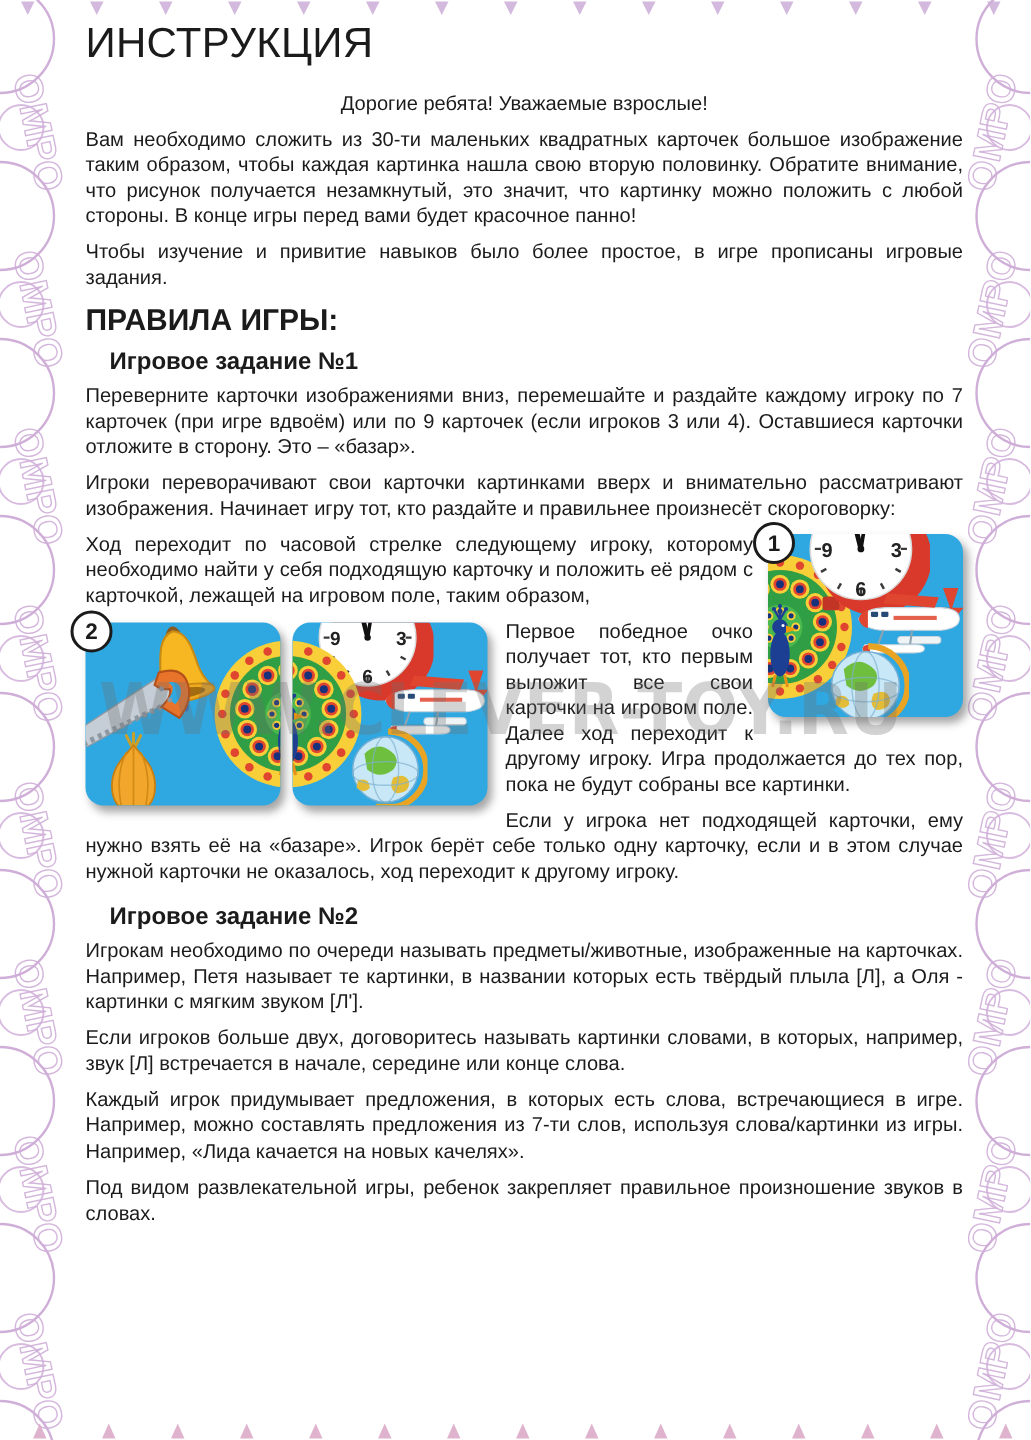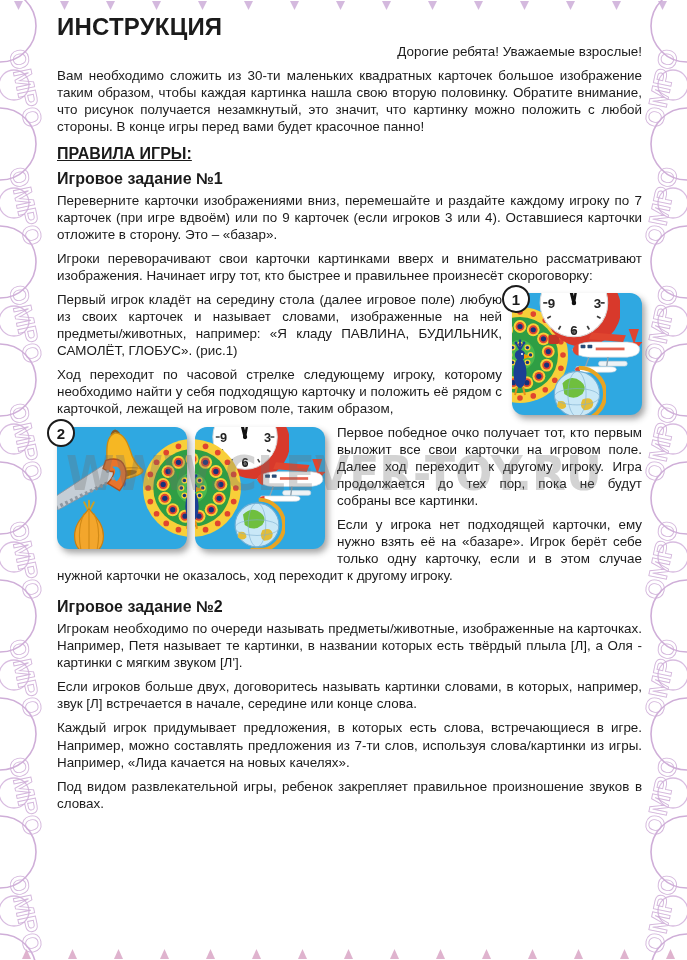--- a/index.html
+++ b/index.html
@@ -6,25 +6,25 @@
   .page{
     position:relative;width:687px;height:960px;background:#fff;overflow:hidden;
     font-family:"Liberation Sans","DejaVu Sans",sans-serif;color:#1b1b1b;
   }
   .btop,.bbot{position:absolute;left:0;width:687px;height:14px;}
   .btop{top:0;} .bbot{bottom:0;}
   .bside{position:absolute;top:0;width:50px;height:960px;}
   .bside.left{left:0;} .bside.right{right:0;}
   .defs{position:absolute;width:0;height:0;}
   .content{position:absolute;left:57px;top:10px;width:585px;}
-  h1{font-size:24px;font-weight:700;margin:3px 0 2px 0;letter-spacing:.2px;}
-  h2{font-size:16px;font-weight:800;margin:10px 0 5px 0;text-decoration:underline;}
-  h3{font-size:16px;font-weight:800;margin:7px 0 4px 0;}
+  h1{font-size:28px;font-weight:400;margin:3px 0 15px 0;letter-spacing:.2px;}
+  h2{font-size:20px;font-weight:800;margin:10px 0 5px 0;}
+  h3{font-size:16px;font-weight:800;margin:7px 0 4px 16px;}
   p{font-size:13.4px;line-height:1.27;margin:0 0 7px 0;text-align:justify;}
-  p.solo{text-align:right;}
+  p.solo{text-align:center;}
   .flow{overflow:visible;}
   .fig{position:relative;margin:0;}
   .fig1{float:right;width:130px;height:122px;margin:2px 0 5px 10px;}
   .fig2{float:left;width:268px;height:122px;margin:3px 12px 5px 0;}
   .cards{display:flex;gap:8px;}
   .card{width:130px;height:122px;background:#2fa8e1;border-radius:12px;overflow:hidden;
         box-shadow:3px 4px 6px rgba(40,40,40,.42);}
   .card svg{display:block;}
   .fignum{
     position:absolute;top:-8px;left:-10px;width:24px;height:24px;border-radius:50%;
@@ -315,40 +315,40 @@
         <path d="M36,18 C42,30 44,44 40,64" stroke="#d18a16" stroke-width="1.4" fill="none"></path>
         <path d="M30,14 C30,30 30,50 30,67" stroke="#d18a16" stroke-width="1.4" fill="none"></path>
       </symbol>
     </defs>
   </svg>
 
   <div class="content">
     <h1>ИНСТРУКЦИЯ</h1>
     <p class="solo">Дорогие ребята! Уважаемые взрослые!</p>
     <p>Вам необходимо сложить из 30-ти маленьких квадратных карточек большое изображение таким образом, чтобы каждая картинка нашла свою вторую половинку. Обратите внимание, что рисунок получается незамкнутый, это значит, что картинку можно положить с любой стороны. В конце игры перед вами будет красочное панно!</p>
+    <p>Чтобы изучение и привитие навыков было более простое, в игре прописаны игровые задания.</p>
 
     <h2>ПРАВИЛА ИГРЫ:</h2>
     <h3>Игровое задание №1</h3>
     <p>Переверните карточки изображениями вниз, перемешайте и раздайте каждому игроку по 7 карточек (при игре вдвоём) или по 9 карточек (если игроков 3 или 4). Оставшиеся карточки отложите в сторону. Это – «базар».</p>
-    <p>Игроки переворачивают свои карточки картинками вверх и внимательно рассматривают изображения. Начинает игру тот, кто быстрее и правильнее произнесёт скороговорку:</p>
+    <p>Игроки переворачивают свои карточки картинками вверх и внимательно рассматривают изображения. Начинает игру тот, кто раздайте и правильнее произнесёт скороговорку:</p>
 
     <div class="flow">
       <figure class="fig fig1">
         <div class="card">
           <svg viewBox="0 0 130 122" width="130" height="122" xmlns="http://www.w3.org/2000/svg">
             <use href="#sym-peacock" x="-44" y="10" width="104" height="104"></use>
             <use href="#sym-clock" x="22" y="-30" width="86" height="86"></use>
             <use href="#sym-plane" x="56" y="34" width="76" height="48"></use>
             <use href="#sym-globe" x="36" y="70" width="58" height="62"></use>
           </svg>
         </div>
         <span class="fignum">1</span>
       </figure>
 
-      <p>Первый игрок кладёт на середину стола (далее игровое поле) любую из своих карточек и называет словами, изображенные на ней предметы/животных, например: «Я кладу ПАВЛИНА, БУДИЛЬНИК, САМОЛЁТ, ГЛОБУС». (рис.1)</p>
       <p>Ход переходит по часовой стрелке следующему игроку, которому необходимо найти у себя подходящую карточку и положить её рядом с карточкой, лежащей на игровом поле, таким образом,</p>
 
       <figure class="fig fig2">
         <div class="cards">
           <div class="card">
             <svg viewBox="0 0 130 122" width="130" height="122" xmlns="http://www.w3.org/2000/svg">
               <g transform="rotate(-10 62 28)">
                 <use href="#sym-bell" x="34" y="0" width="56" height="62"></use>
               </g>
               <g transform="translate(-10,26)">

